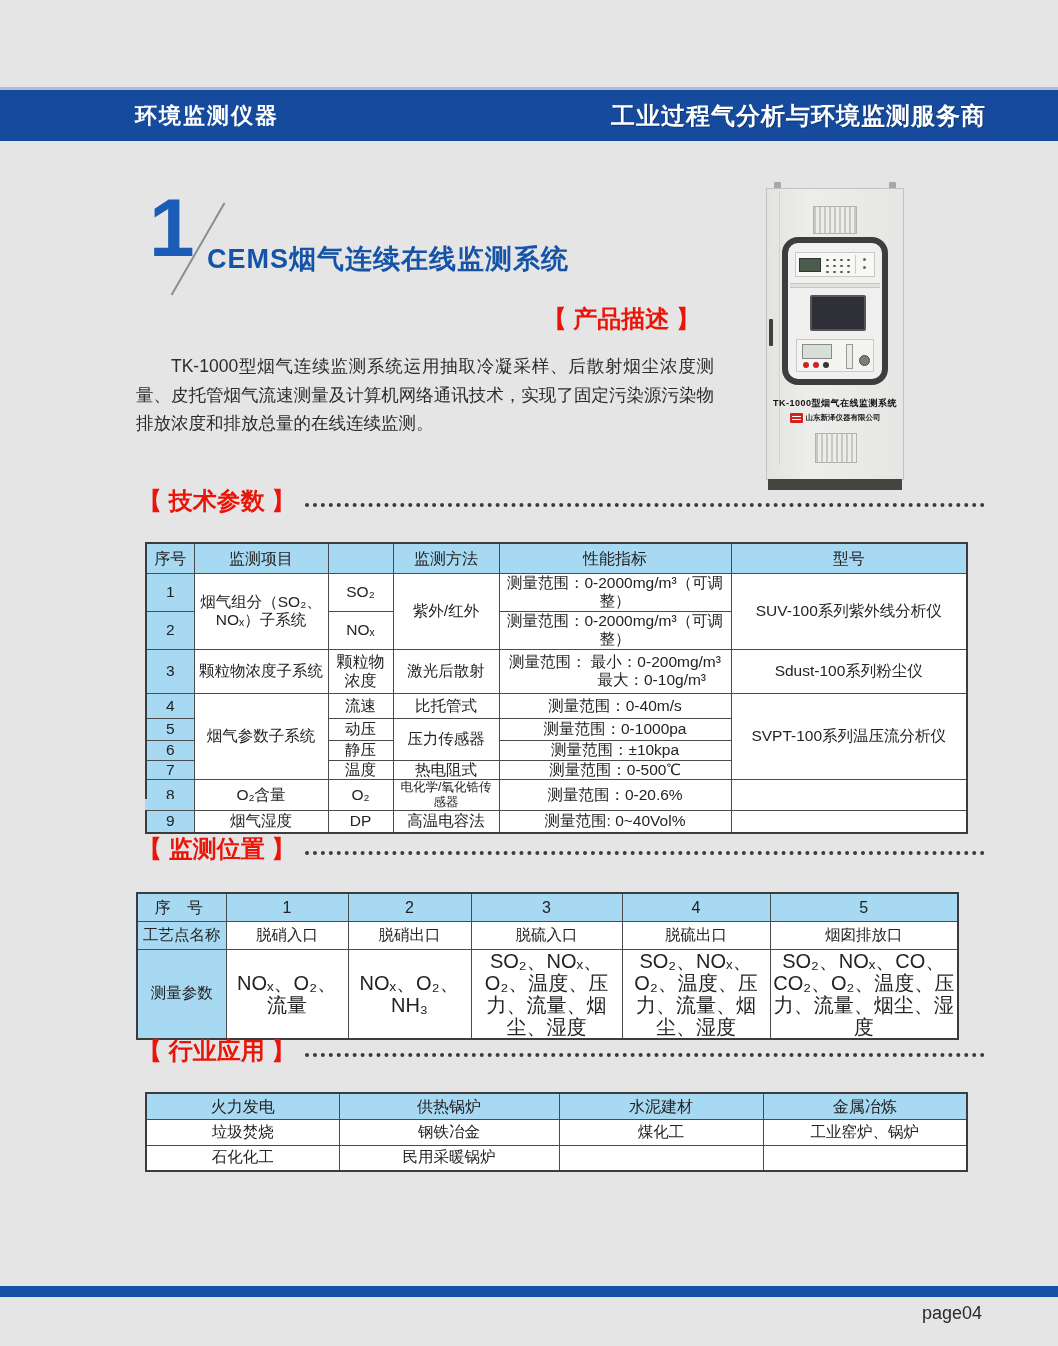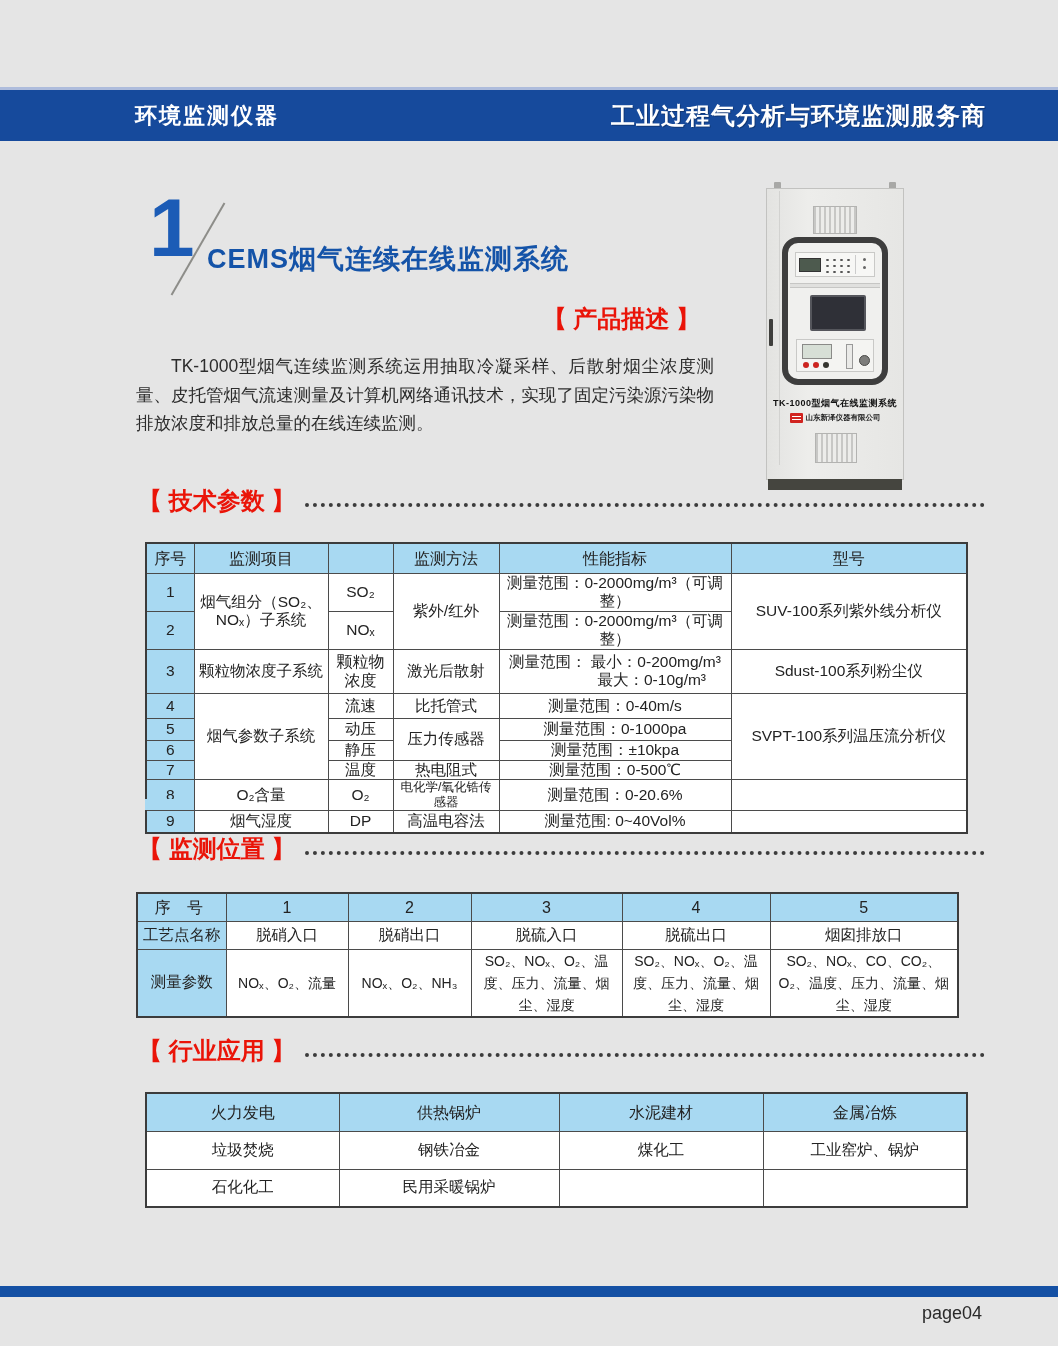--- a/index.html
+++ b/index.html
@@ -71,24 +71,24 @@
   .tech{left:145px;top:542px;width:821px;}
   .tech .rh{height:30px;} .tech .r1{height:25px;} .tech .r2{height:26px;}
   .tech .r3{height:44px;} .tech .r4{height:25px;} .tech .r5{height:22px;}
   .tech .r6{height:20px;} .tech .r7{height:19px;} .tech .r8{height:22px;} .tech .r9{height:22px;}
   .fs-sm{font-size:16px;}
   .fs-med{font-size:12.5px;}
   .perf2 .l2{display:block;text-align:left;padding-left:96px;}
   .blue-tab{position:absolute;left:145px;top:799px;width:49px;height:11px;background:#a8d9f2;}
   .pos{left:136px;top:892px;width:821px;}
   .pos .rh{height:28px;} .pos .rp{height:28px;} .pos .rm{height:62px;}
-  .pos .params{font-size:14px;line-height:22px;}
+  .pos .params{font-size:20px;line-height:22px;}
   .wide-sp{letter-spacing:6px;}
   .ind{left:145px;top:1092px;width:821px;}
-  .ind tr{height:38px;margin-left:30px;}
+  .ind tr{height:26px;margin-left:30px;}
   
   .footer-bar{position:absolute;left:0;top:1286px;width:1058px;height:11px;background:#1450a4;}
   .page-no{position:absolute;right:76px;top:1303px;font-size:18px;color:#2a2a2a;}
 </style>
 </head>
 <body>
 
 <div id="page">
 
   <div class="banner">

